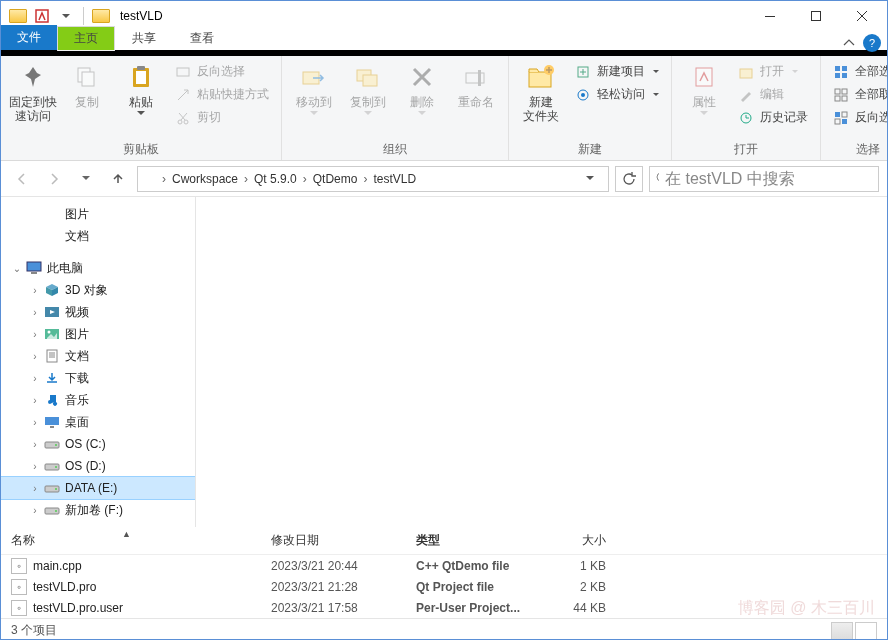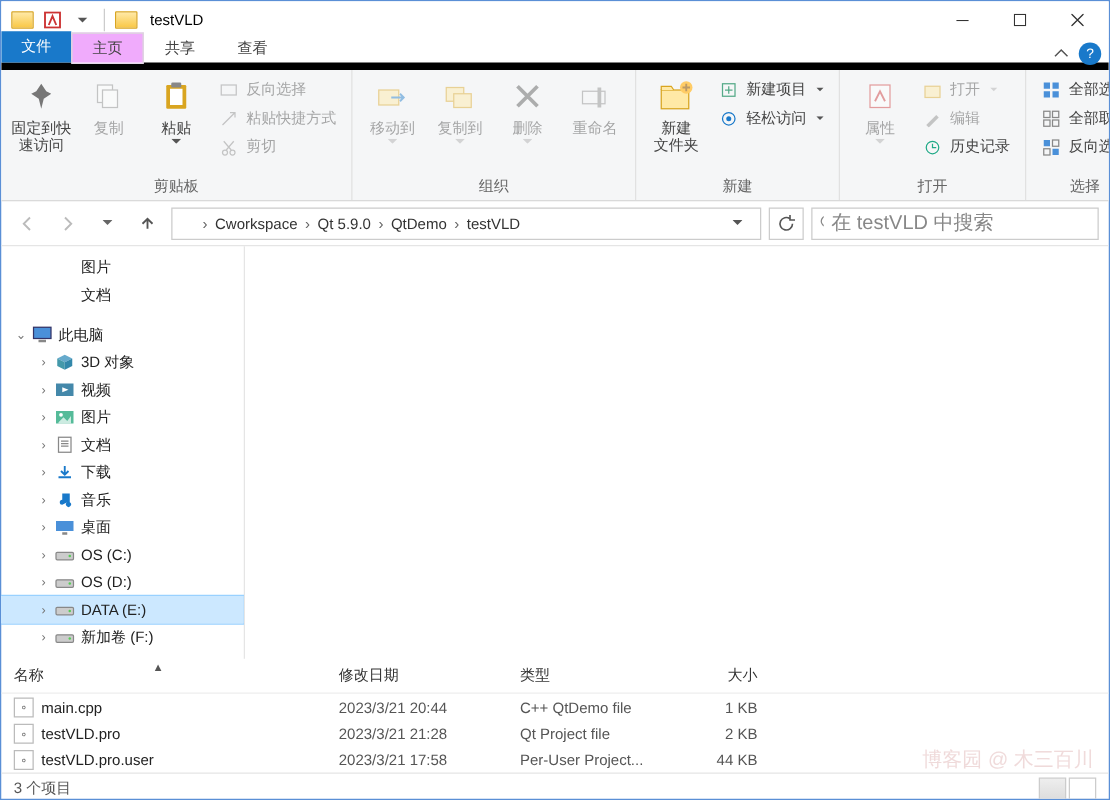--- a/index.html
+++ b/index.html
@@ -13,21 +13,21 @@
 .titlebar .folder-ico { width: 18px; height: 14px; background: linear-gradient(#ffe9a6,#f9c846); border: 1px solid #d9a520; border-radius: 1px; }
 .titlebar .title { margin-left: 8px; color: #000; }
 .titlebar .spacer { flex: 1; }
 .titlebar .winbtns { display: flex; }
 .titlebar .winbtn { width: 46px; height: 30px; display: flex; align-items: center; justify-content: center; color: #333; }
 
 
 .tabstrip { height: 25px; background: #fff; display: flex; align-items: flex-end; border-bottom: 6px solid #000000; position: relative; }
 .tabstrip .filetab { background: #1979ca; color: #fff; padding: 5px 16px; height: 25px; display: flex; align-items: center; }
 .tabstrip .tab { padding: 5px 16px; height: 25px; display: flex; align-items: center; color: #444; border: 1px solid transparent; border-bottom: none; }
-.tabstrip .tab.active { border-color: #dadada; background: #f0abfc; border-bottom: 1px solid #f5f6f7; margin-bottom: -1px; }
+.tabstrip .tab.active { border-color: #dadada; background: #84cc16; border-bottom: 1px solid #f5f6f7; margin-bottom: -1px; }
 .tabstrip .right { position: absolute; right: 6px; top: 3px; display: flex; gap: 8px; align-items: center; }
 .tabstrip .help { width: 18px; height: 18px; border-radius: 50%; background: #1979ca; color: #fff; display: flex; align-items: center; justify-content: center; font-size: 11px; }
 
 
 .ribbon { height: 105px; background: #f5f6f7; border-bottom: 1px solid #dadada; display: flex; }
 .rgroup { border-right: 1px solid #e1e1e1; padding: 3px 6px 2px 6px; display: flex; flex-direction: column; }
 .rgroup .body { flex: 1; display: flex; align-items: flex-start; gap: 2px; }
 .rgroup .label { text-align: center; color: #666; font-size: 12px; padding-top: 2px; }
 .bigbtn { width: 52px; display: flex; flex-direction: column; align-items: center; padding: 2px; text-align: center; color: #444; gap: 2px; }
 .bigbtn .ico { width: 32px; height: 32px; display: flex; align-items: center; justify-content: center; }
@@ -61,21 +61,21 @@
 .tnode.d0 { padding-left: 8px; }
 .tnode.d1 { padding-left: 26px; }
 .tspacer { height: 10px; }
 
 .listpane { flex: 1; display: flex; flex-direction: column; }
 .colheads { height: 28px; display: flex; align-items: center; border-bottom: 1px solid #eee; color: #333; }
 .colheads .col { padding: 0 10px; position: relative; }
 .colheads .sort { position: absolute; right: 50%; top: -3px; color: #555; font-size: 9px; }
 .c-name { width: 260px; }
 .c-date { width: 145px; }
-.c-type { width: 130px; }
+.c-type { width: 130px; font-weight: bold; }
 .c-size { width: 80px; text-align: right; }
 .rows { flex: 1; }
 .row { display: flex; align-items: center; height: 21px; color: #222; }
 .row .c-name { display: flex; align-items: center; gap: 6px; padding-left: 10px; }
 .row .fico { width: 16px; height: 16px; border: 1px solid #bbb; background: #fff; display: flex; align-items: center; justify-content: center; font-size: 9px; color: #666; }
 .row .c-date { padding-left: 10px; color: #555; }
 .row .c-type { padding-left: 10px; color: #555; }
 .row .c-size { padding-right: 10px; color: #555; }
 
 

